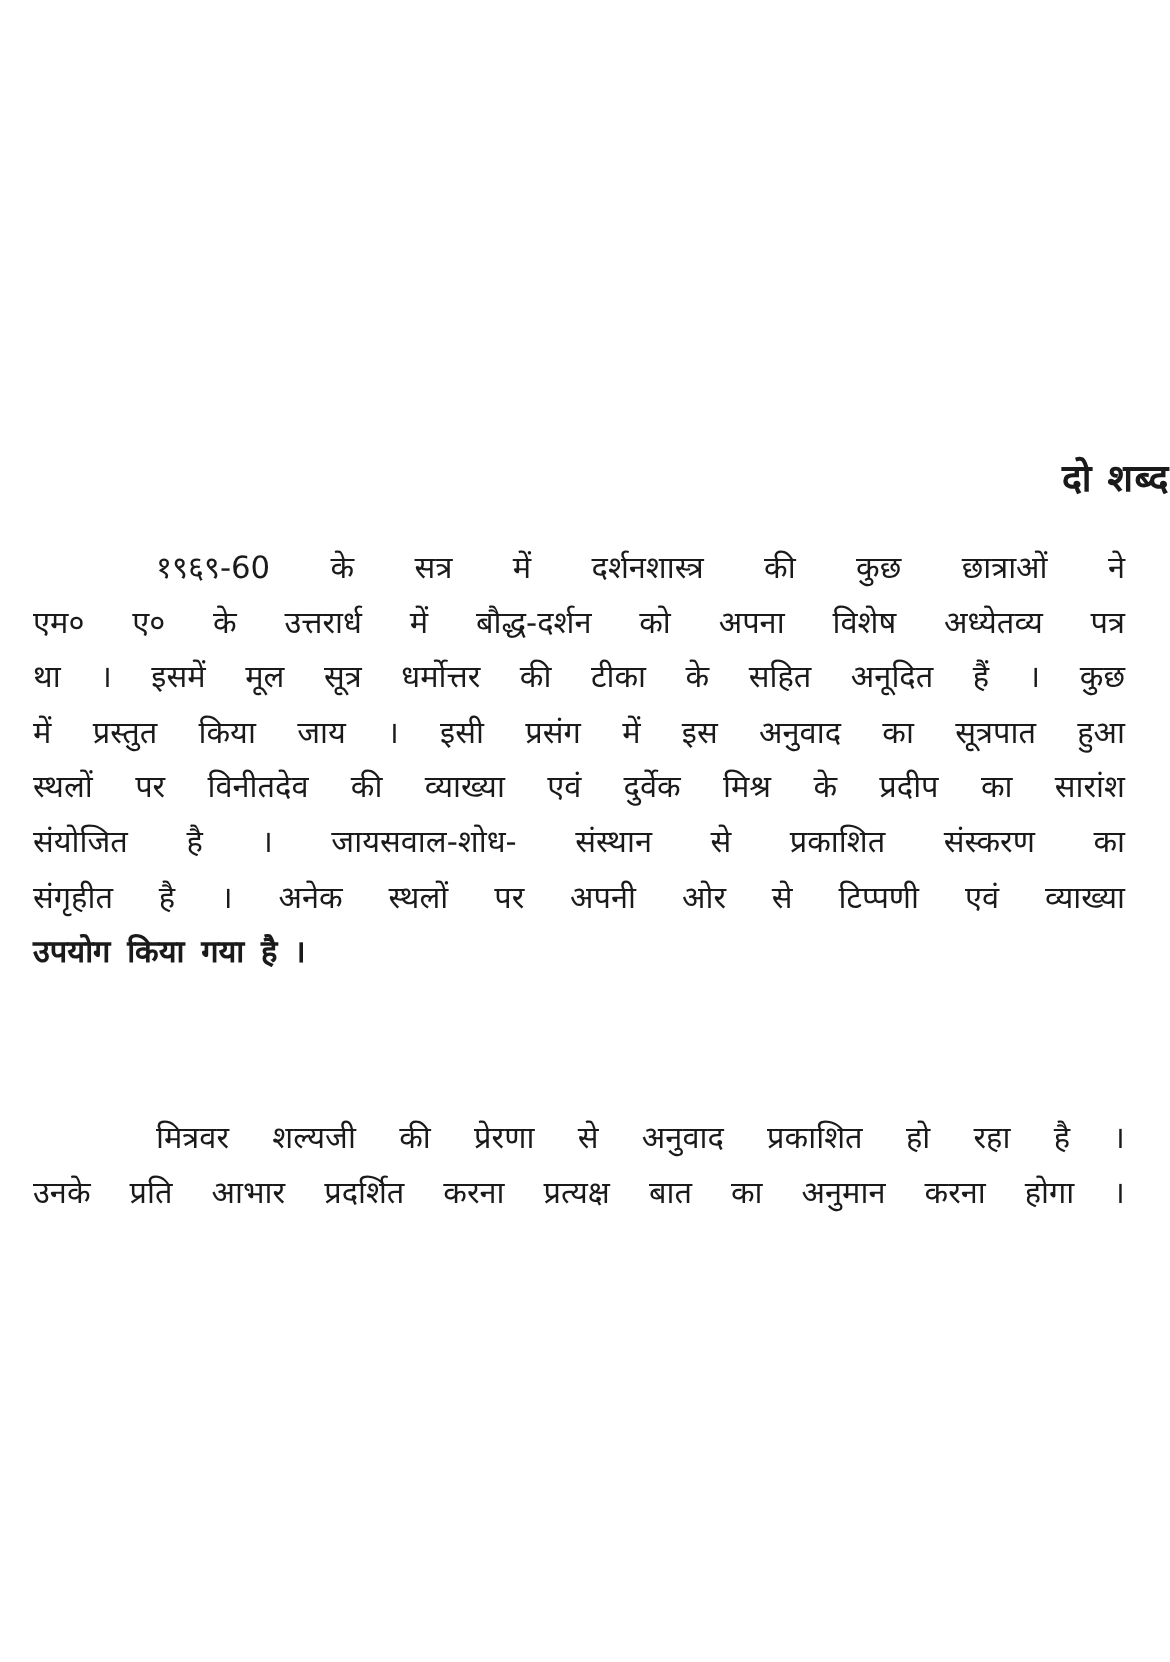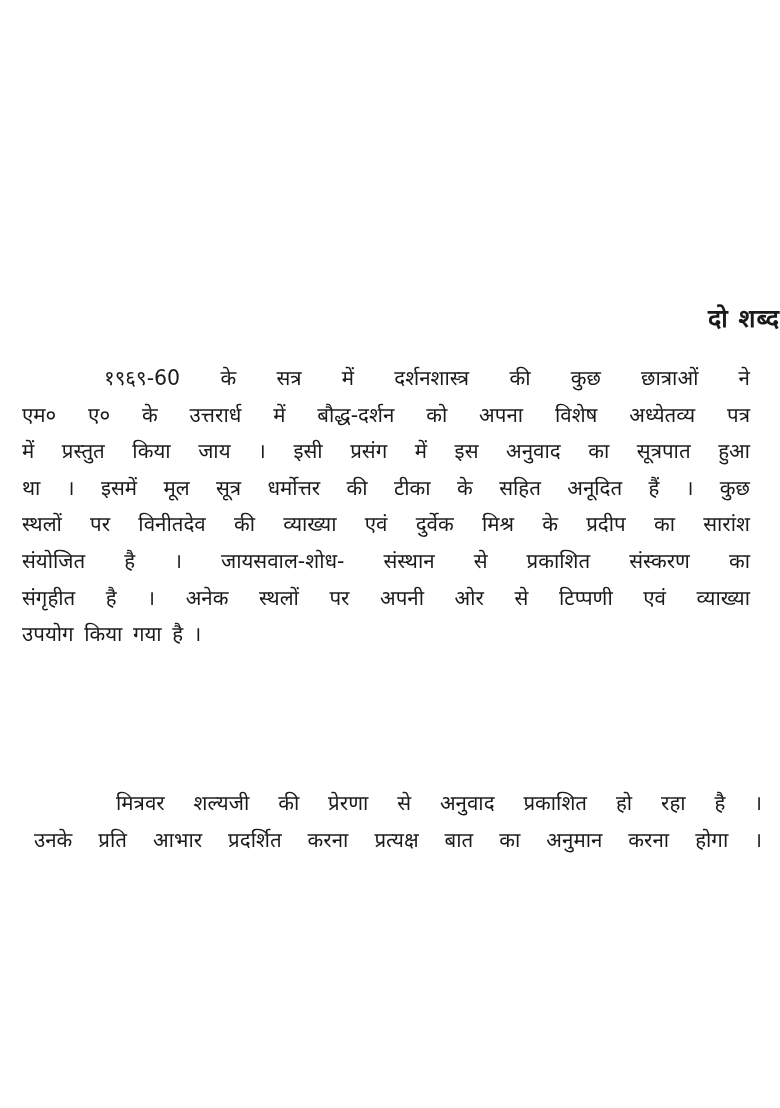--- a/index.html
+++ b/index.html
@@ -47,35 +47,36 @@
       white-space: nowrap;
       text-align: justify;
       text-align-last: justify;
       word-spacing: 4px;
     }
     .line.indent {
       padding-left: 82px;
     }
     .line.last {
       text-align-last: left;
+      font-weight: bold;
     }
     #para1 { top: 360px; }
-    #para2 { top: 785px; margin-left: 12px; }
+    #para2 { top: 740px; }
   </style>
 </head>
 <body>
 
 <div class="page">
   <h1 class="title">दो शब्द</h1>
 
   <div class="para" id="para1">
     <span class="line indent">१९६९-60 के सत्र में दर्शनशास्त्र की कुछ छात्राओं ने</span>
     <span class="line">एम० ए० के उत्तरार्ध में बौद्ध-दर्शन को अपना विशेष अध्येतव्य पत्र</span>
+    <span class="line">था । इसमें मूल सूत्र धर्मोत्तर की टीका के सहित अनूदित हैं । कुछ</span>
     <span class="line">में प्रस्तुत किया जाय । इसी प्रसंग में इस अनुवाद का सूत्रपात हुआ</span>
-    <span class="line">था । इसमें मूल सूत्र धर्मोत्तर की टीका के सहित अनूदित हैं । कुछ</span>
     <span class="line">स्थलों पर विनीतदेव की व्याख्या एवं दुर्वेक मिश्र के प्रदीप का सारांश</span>
     <span class="line">संयोजित है । जायसवाल-शोध- संस्थान से प्रकाशित संस्करण का</span>
     <span class="line">संगृहीत है । अनेक स्थलों पर अपनी ओर से टिप्पणी एवं व्याख्या</span>
     <span class="line last">उपयोग किया गया है ।</span>
   </div>
 
   <div class="para" id="para2">
     <span class="line indent">मित्रवर शल्यजी की प्रेरणा से अनुवाद प्रकाशित हो रहा है ।</span>
     <span class="line">उनके प्रति आभार प्रदर्शित करना प्रत्यक्ष बात का अनुमान करना होगा ।</span>
   </div>

